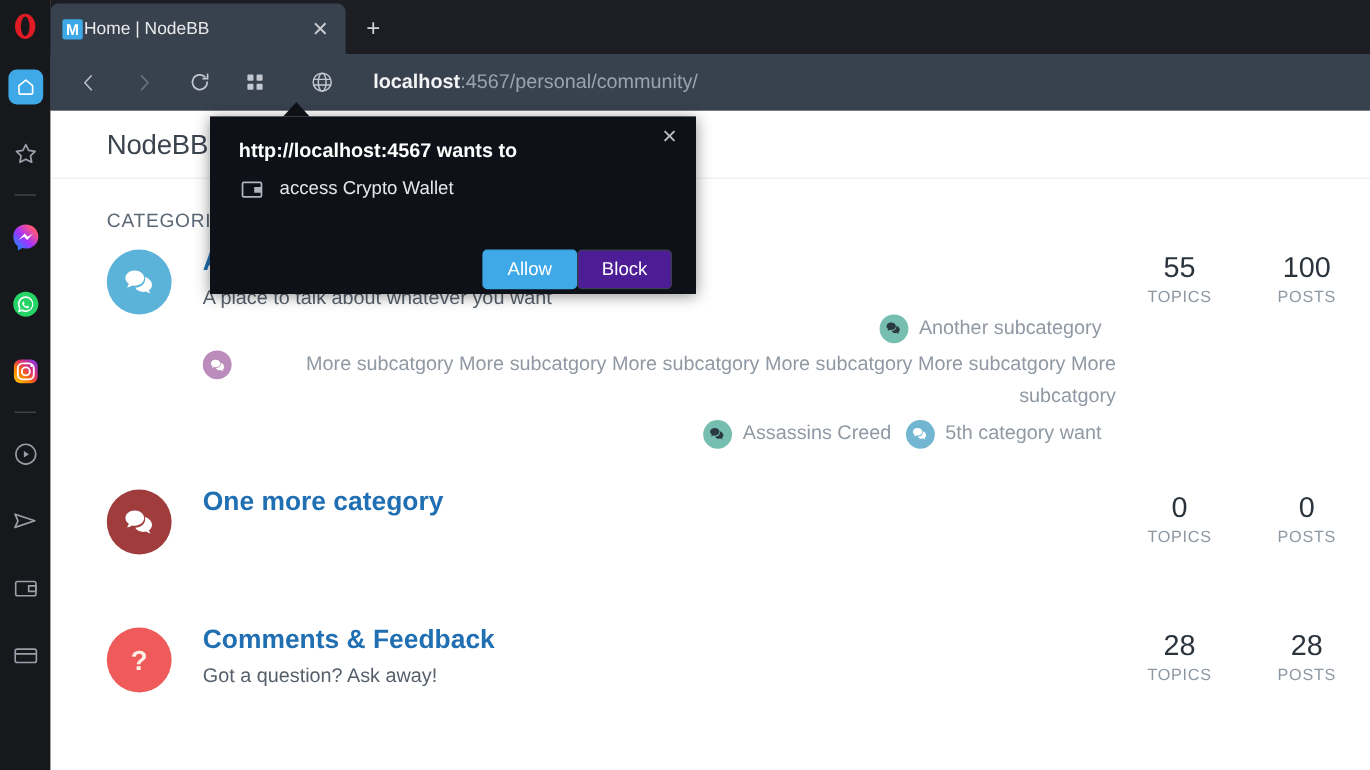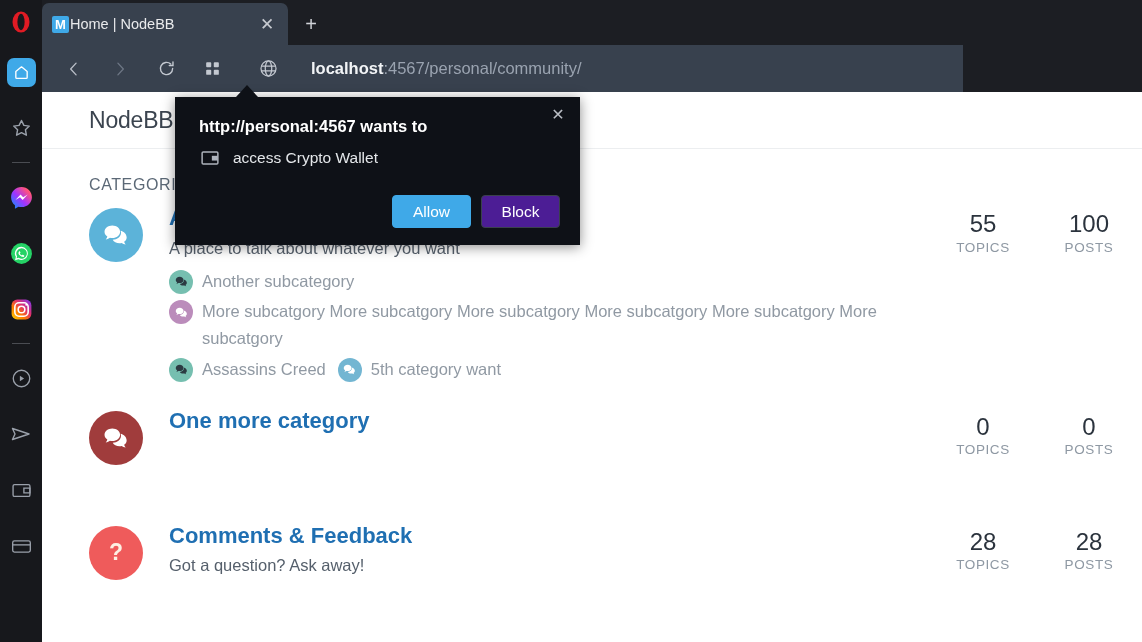--- a/index.html
+++ b/index.html
@@ -72,21 +72,21 @@
     cursor:pointer; border-radius:4px;
   }
   #new-tab {
     position:absolute; left:252px; top:8px;
     width:34px; height:32px;
     display:flex; align-items:center; justify-content:center;
     color:#d0d3d8; font-size:20px; line-height:1; cursor:pointer;
   }
 
   #toolbar {
-    position:absolute; left:0; top:45px; width:921px; height:47px;
+    position:absolute; left:0; top:45px; width:1100px; height:47px;
     background:#38414e;
     display:flex; align-items:center;
   }
   .tb-btn {
     width:40px; height:40px; margin-left:6px;
     display:flex; align-items:center; justify-content:center;
     cursor:pointer; border-radius:4px;
   }
   .tb-btn:first-child { margin-left:12px; }
   #url-area {
@@ -129,21 +129,21 @@
     display:flex; align-items:center; justify-content:center;
     margin-top:4px;
   }
   .cat-main { flex:1 1 auto; padding-left:26px; padding-top:0px; }
   .cat-title {
     font-size:22px; color:#1f6fb2; font-weight:bold;
     line-height:1.25; text-decoration:none; display:inline-block;
     cursor:pointer;
   }
   .cat-desc { font-size:16.5px; color:#56606c; margin-top:5px; line-height:1.35; }
-  .subcats { margin-top:9px; font-size:0; }
+  .subcats { margin-top:1px; font-size:0;text-align:right; }
   .subcat {
     display:inline-flex; align-items:flex-start;
     margin-right:12px; margin-bottom:4px;
     vertical-align:top;
     max-width:100%;
   }
   .sub-icon {
     width:24px; height:24px; border-radius:50%;
     flex:0 0 auto; margin-top:2px;
     display:flex; align-items:center; justify-content:center;
@@ -182,22 +182,22 @@
     display:flex; align-items:center; justify-content:center;
     color:#b9bdc4; font-size:16px; line-height:1; cursor:pointer;
   }
   #perm-title {
     position:absolute; left:24px; top:20px;
     font-size:16.5px; color:#ffffff; font-weight:bold;
   }
   #perm-body { position:absolute; left:24px; top:50px; display:flex; align-items:center; }
   #perm-text { margin-left:12px; font-size:15.5px; color:#e4e7ea; }
   #perm-actions {
-    position:absolute; right:20px; bottom:17px;
-    display:flex; gap:10px;
+    position:absolute; right:20px; bottom:4px;
+    display:flex; 
   }
   .perm-btn {
     height:33px; min-width:79px;
     border-radius:4px;
     display:flex; align-items:center; justify-content:center;
     font-size:15.5px; cursor:pointer;
     padding:0 16px;
   }
   .perm-allow { background:#3fa9e8; color:#ffffff; border:1px solid #3fa9e8; }
   .perm-block { background:#4c1d95; color:#ffffff; border:1px solid #3a414c; }
@@ -460,21 +460,21 @@
             <div class="stat-lbl">POSTS</div>
           </div>
         </div>
       </div>
     </div>
 </div>
 
 <div id="perm-arrow"></div>
 <div id="perm-dialog">
   <div id="perm-close">✕</div>
-  <div id="perm-title">http://personal:4567 wants to</div>
+  <div id="perm-title">http://localhost:4567 wants to</div>
   <div id="perm-body">
     <svg width="22" height="22" viewBox="0 0 24 24" fill="none" stroke="#aeb4bd" stroke-width="1.6">
       <rect x="3.4" y="5.4" width="17.2" height="13.2" rx="1.2"></rect>
       <path d="M14 9.6h6.6v5.2H14z" fill="#aeb4bd" stroke="none"></path>
     </svg>
     <div id="perm-text">access Crypto Wallet</div>
   </div>
   <div id="perm-actions">
     <div class="perm-btn perm-allow">Allow</div>
     <div class="perm-btn perm-block">Block</div>

